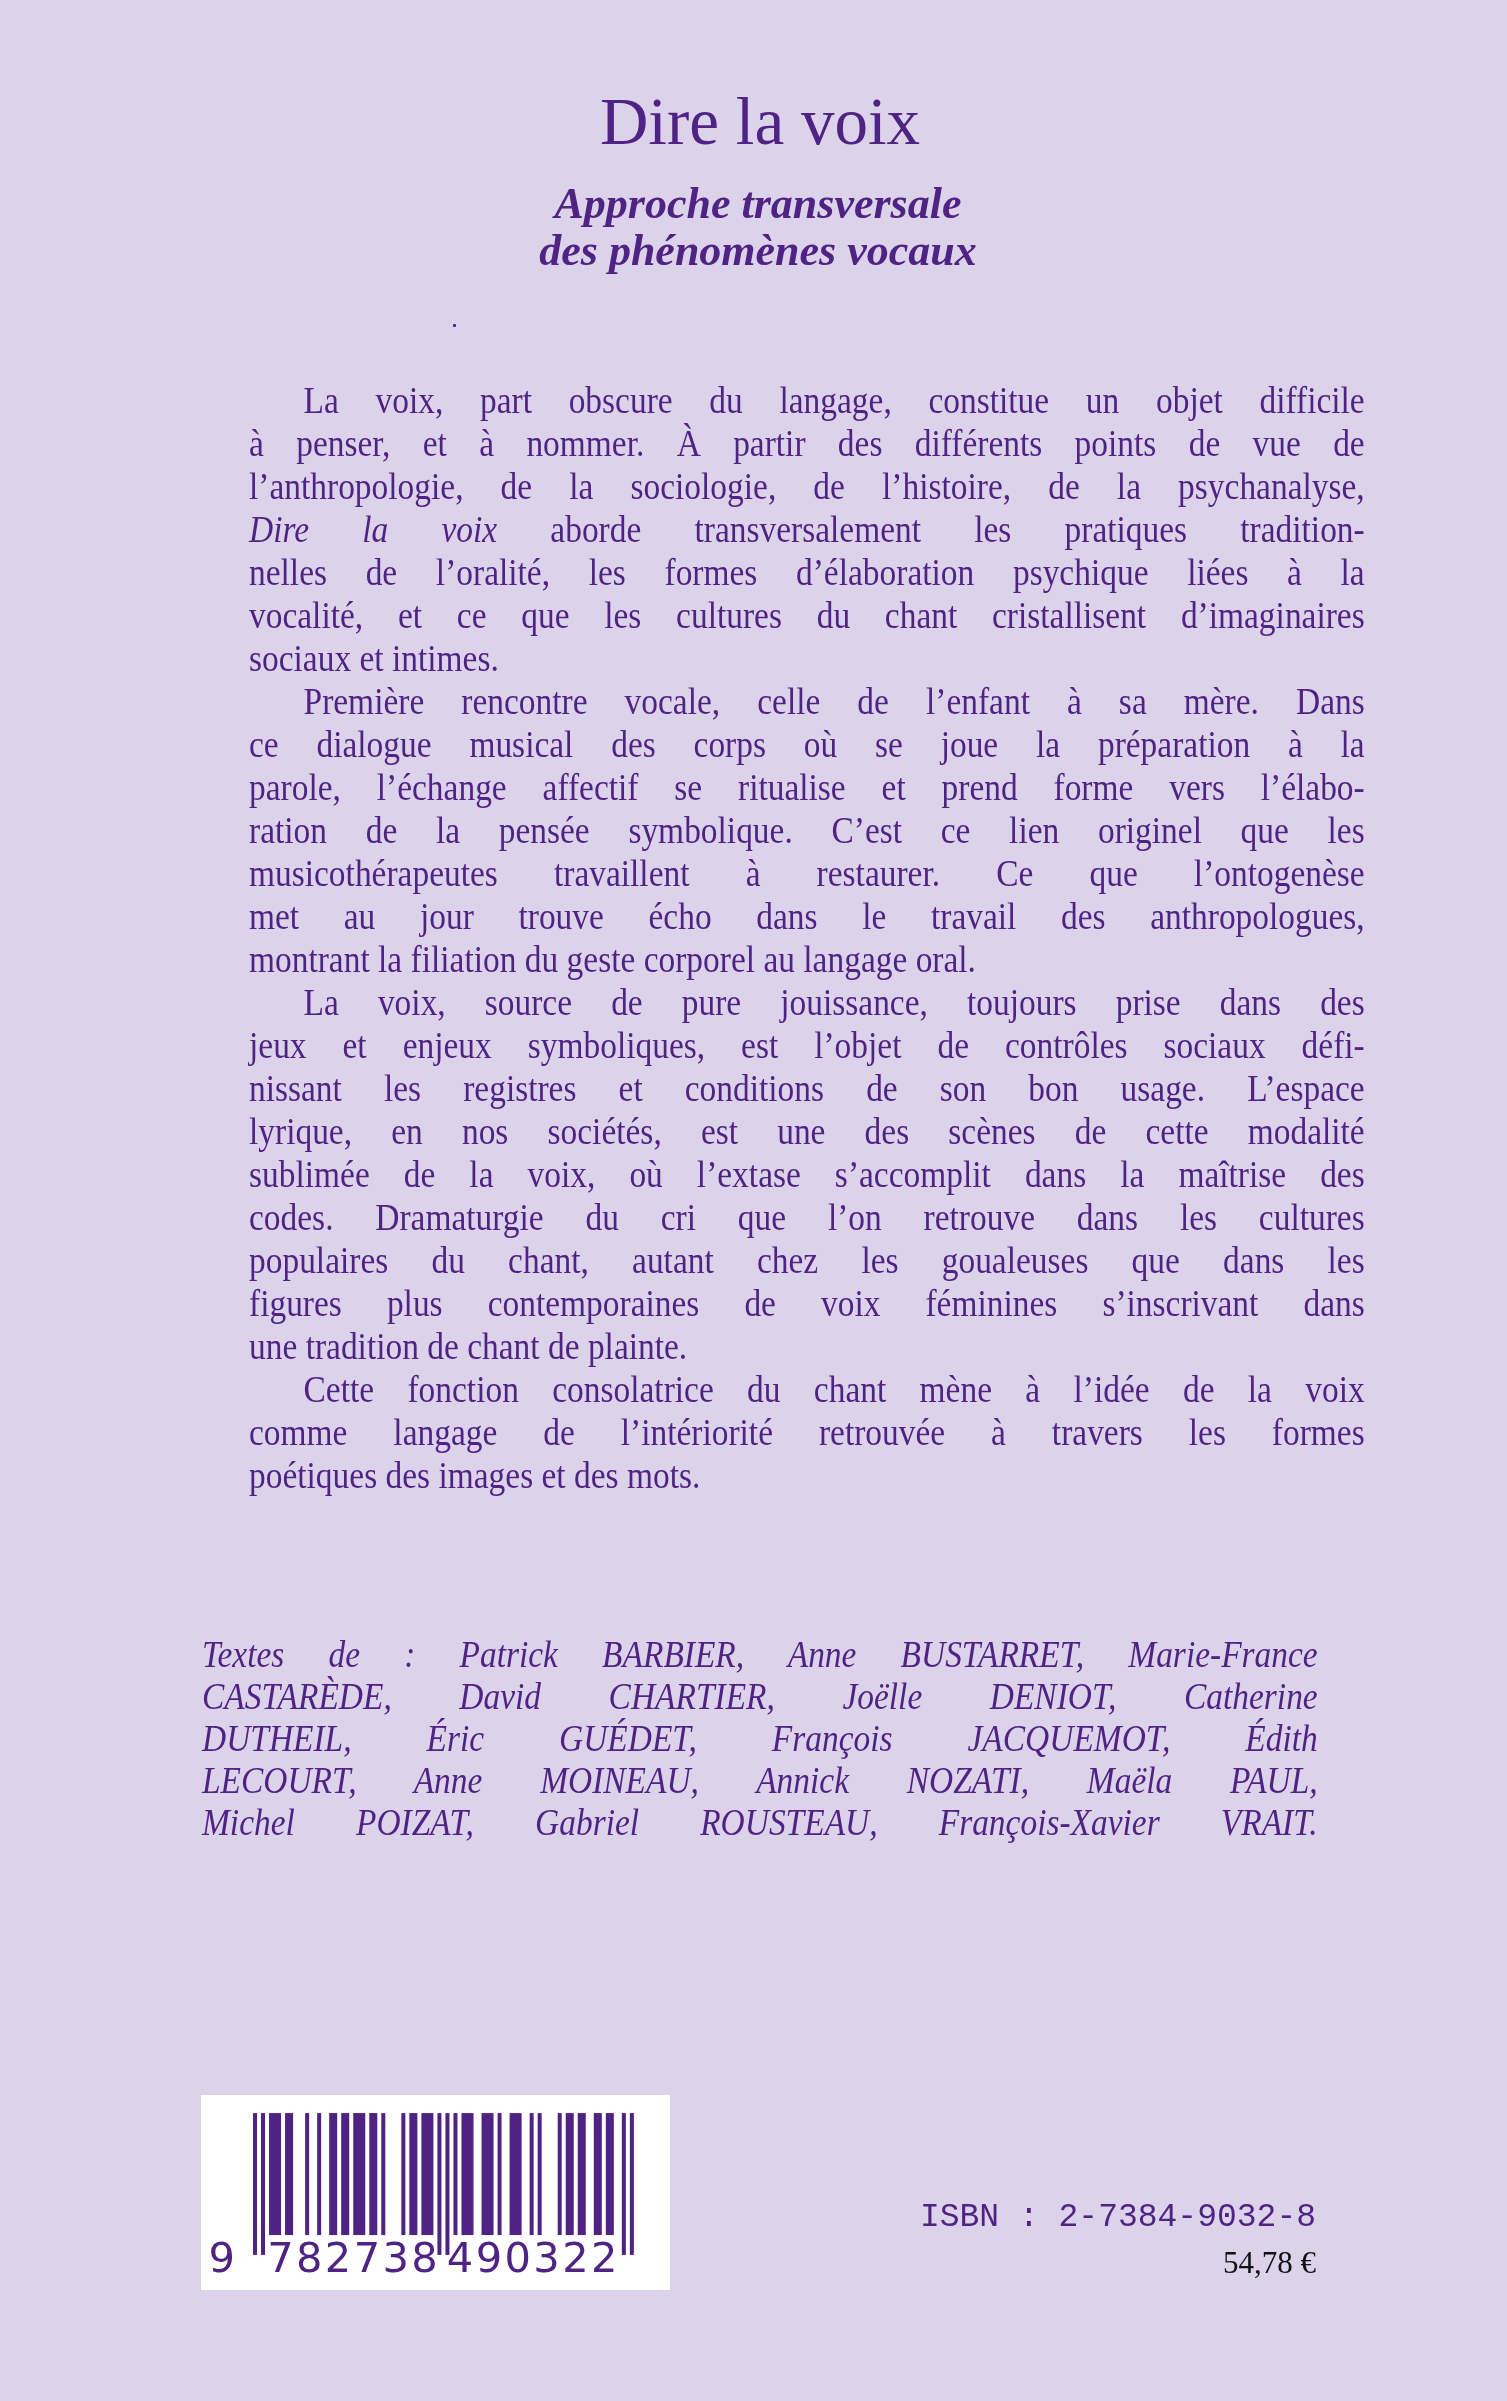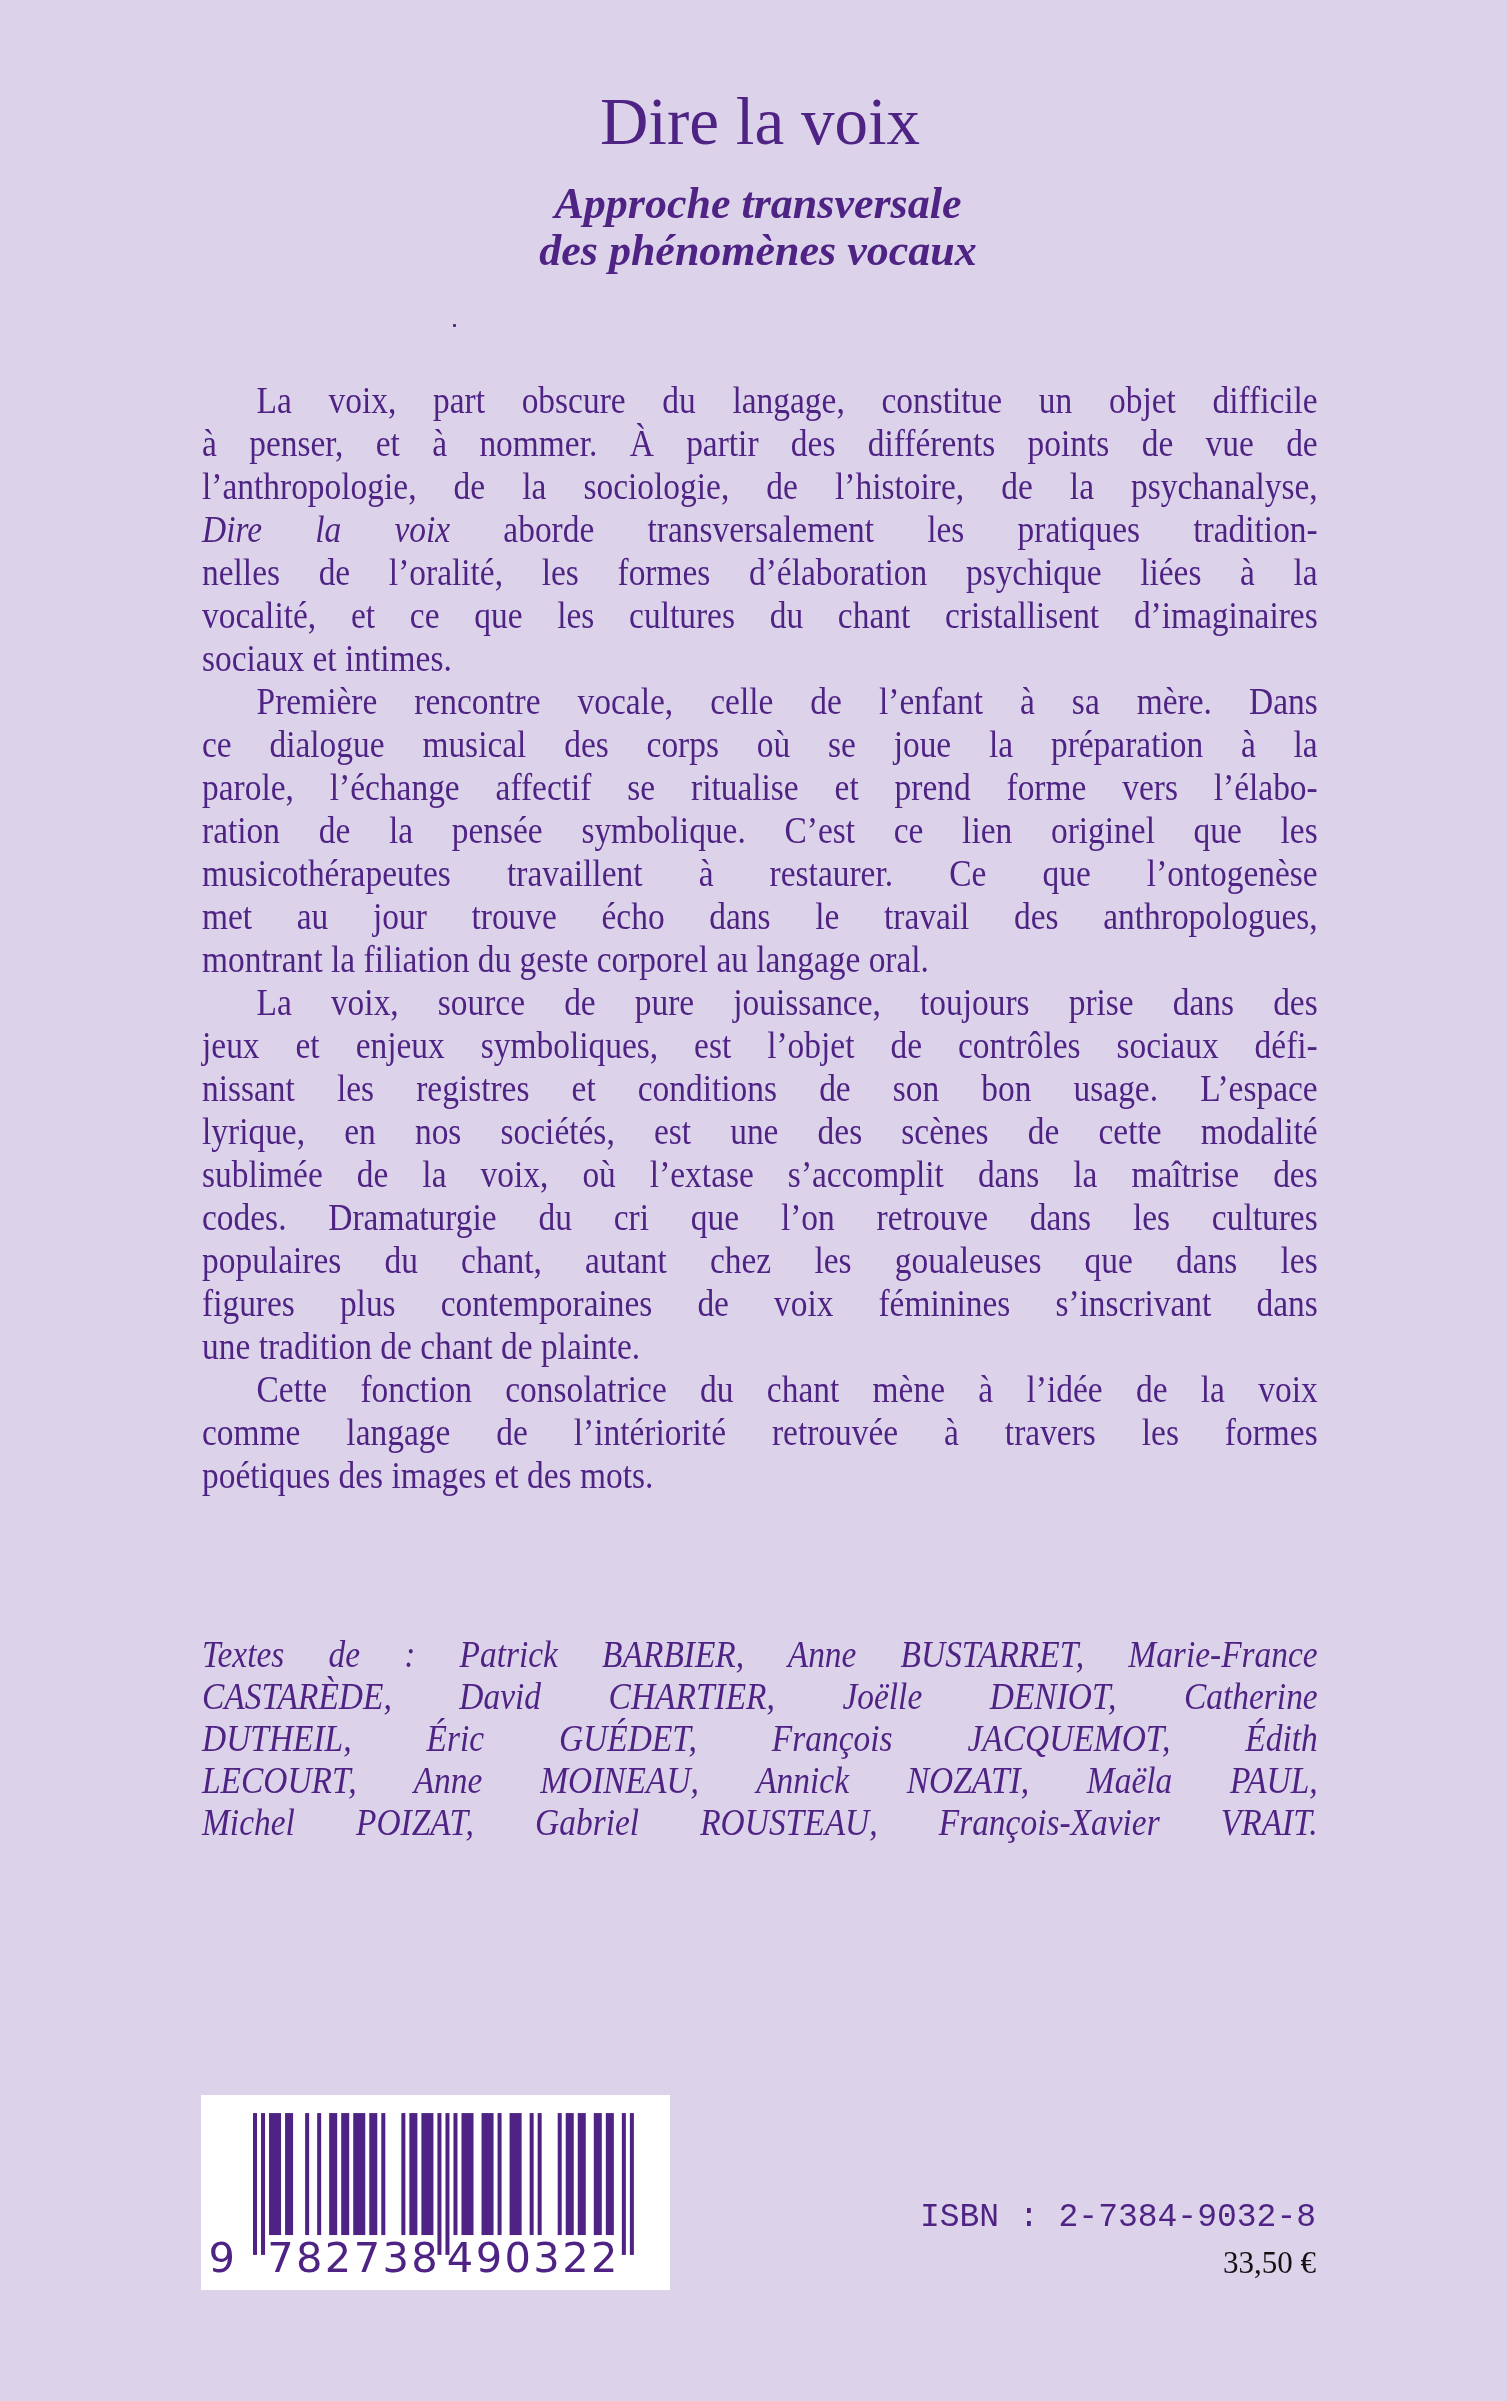--- a/index.html
+++ b/index.html
@@ -65,21 +65,21 @@
 </head>
 <body>
 
 <div class="title">Dire la voix</div>
 <div class="subtitle">
   <div>Approche transversale</div>
   <div>des phénomènes vocaux</div>
 </div>
 <div class="dot"></div>
 
-<div class="textblock" id="blurb" style="top:379px;">
+<div class="textblock" id="blurb" style="top:379px;margin-left:47px;">
   <div class="scaler">
 
     <div>
       <span class="line indent">La voix, part obscure du langage, constitue un objet difficile</span>
       <span class="line">à penser, et à nommer. À partir des différents points de vue de</span>
       <span class="line">l’anthropologie, de la sociologie, de l’histoire, de la psychanalyse,</span>
       <span class="line"><i>Dire la voix</i> <span>aborde transversalement les pratiques tradition-</span></span>
       <span class="line">nelles de l’oralité, les formes d’élaboration psychique liées à la</span>
       <span class="line">vocalité, et ce que les cultures du chant cristallisent d’imaginaires</span>
       <span class="line last">sociaux et intimes.</span>
@@ -157,14 +157,14 @@
       <rect x="428.12" y="19" width="8.48" height="129" fill="#4F2383"></rect>
       <rect x="445.08" y="19" width="4.24" height="150" fill="#4F2383"></rect>
       <rect x="453.56" y="19" width="4.24" height="150" fill="#4F2383"></rect>
       <text x="8" y="187" fill="#4F2383" font-family="DejaVu Sans, sans-serif" font-size="44">9</text>
       <text x="70" y="187" fill="#4F2383" font-family="DejaVu Sans, sans-serif" font-size="44" letter-spacing="2.5">782738</text>
       <text x="260" y="187" fill="#4F2383" font-family="DejaVu Sans, sans-serif" font-size="44" letter-spacing="2.5">490322</text>
     </svg>
 </div>
 
 <div class="isbn">ISBN : 2-7384-9032-8</div>
-<div class="price">33,50 €</div>
+<div class="price">54,78 €</div>
 
 
 </body></html>

